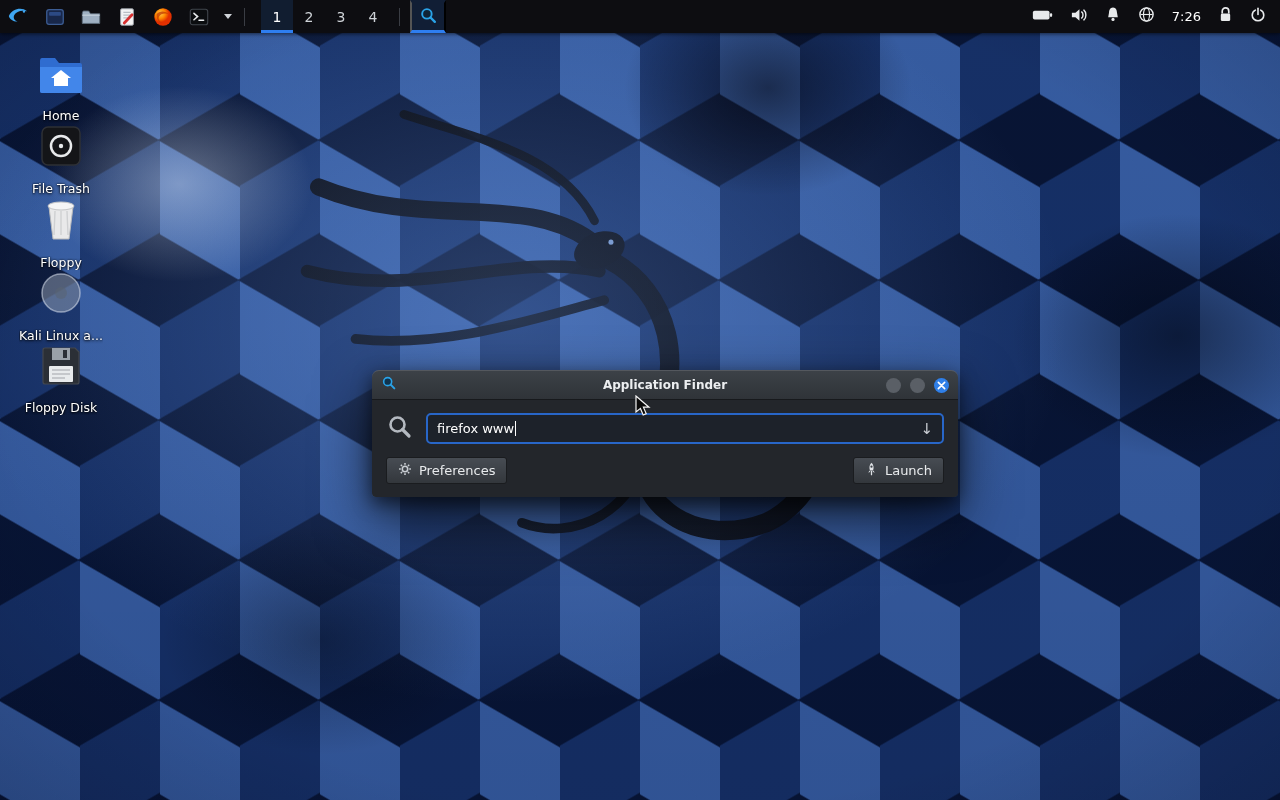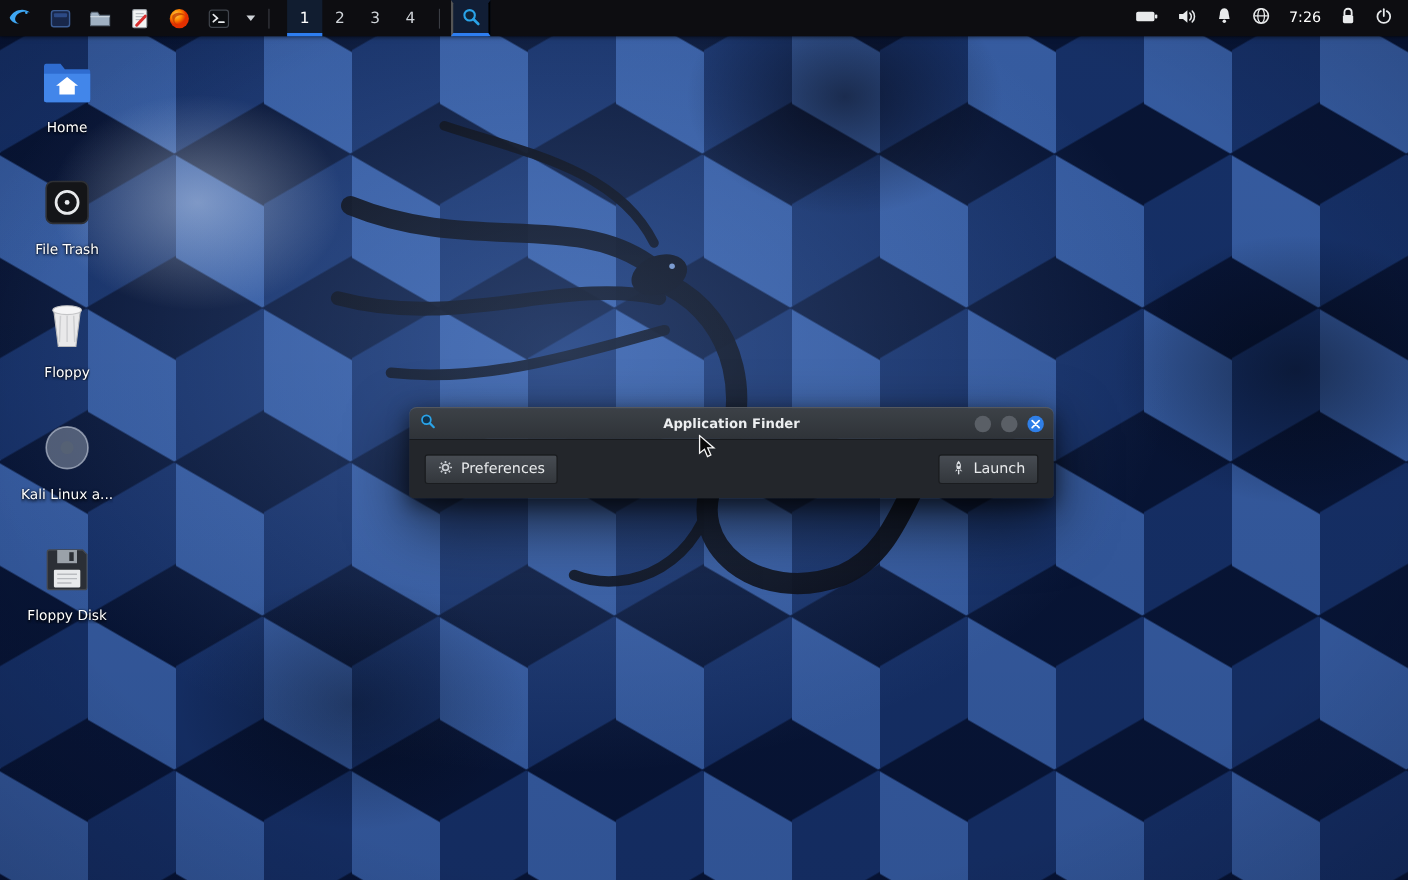--- a/index.html
+++ b/index.html
@@ -48,21 +48,21 @@
   .ws.active { color:#fff; border-bottom-color:#2e7ef0; background:rgba(46,126,240,.14); }
   .p-task { width:36px; height:33px; display:flex; align-items:center; justify-content:center;
     border-bottom:3px solid #2e7ef0; border-top:3px solid transparent;
     background:rgba(46,126,240,.16); }
   .p-right { margin-left:auto; display:flex; align-items:center; gap:17px;
     padding-right:14px; }
   .clock { font-size:13px; color:#fff; }
 
   
   .desk-icons { position:absolute; left:14px; top:52px; width:94px; z-index:10;
-    display:flex; flex-direction:column; gap:38px; }
+    display:flex; flex-direction:column; }
   .dicon { display:flex; flex-direction:column; align-items:center; gap:9px; }
   .dicon .dlabel { font-size:12.5px; color:#fff; text-align:center; line-height:1.15;
     text-shadow:0 1px 3px rgba(0,0,0,.95), 0 0 2px rgba(0,0,0,.85);
     max-width:94px; white-space:nowrap; overflow:hidden; }
 
   
   .finder { position:absolute; left:372px; top:370px; width:586px; z-index:40;
     border-radius:7px 7px 4px 4px;
     box-shadow:0 22px 55px rgba(0,0,0,.65), 0 6px 18px rgba(0,0,0,.55); }
   .titlebar { height:30px; border-radius:7px 7px 0 0; position:relative;
@@ -285,20 +285,33 @@
       <button class="wbtn"></button>
       <button class="wbtn"></button>
       <button class="wbtn close">
         <svg width="9" height="9" viewBox="0 0 10 10">
             <path d="M1.5,1.5 L8.5,8.5 M8.5,1.5 L1.5,8.5" stroke="#fff" stroke-width="1.8" stroke-linecap="round"></path>
           </svg>
       </button>
     </span>
   </div>
   <div class="fbody">
+    <div class="srow">
+      <span>
+        <svg width="27" height="27" viewBox="0 0 27 27">
+            <circle cx="11.5" cy="11.5" r="7" fill="none" stroke="#b4b9c0" stroke-width="2.6"></circle>
+            <path d="M16.5,16.5 L23,23" stroke="#b4b9c0" stroke-width="3.2" stroke-linecap="round"></path>
+          </svg>
+      </span>
+      <div class="sfield">
+        <span>firefox www</span>
+          <span class="caret"></span>
+        <span class="sarrow">↓</span>
+      </div>
+    </div>
     <div class="brow">
       <button class="fxbtn">
         <span>
           <svg width="14" height="14" viewBox="0 0 16 16">
               <g stroke="#c9cdd2" stroke-width="1.8">
                 <circle cx="8" cy="8" r="3.1" fill="none"></circle>
                 <path d="M8,1.2 V3.2 M8,12.8 V14.8 M1.2,8 H3.2 M12.8,8 H14.8 M3.2,3.2 L4.6,4.6 M11.4,11.4 L12.8,12.8 M12.8,3.2 L11.4,4.6 M4.6,11.4 L3.2,12.8"></path>
               </g>
             </svg>
         </span>

